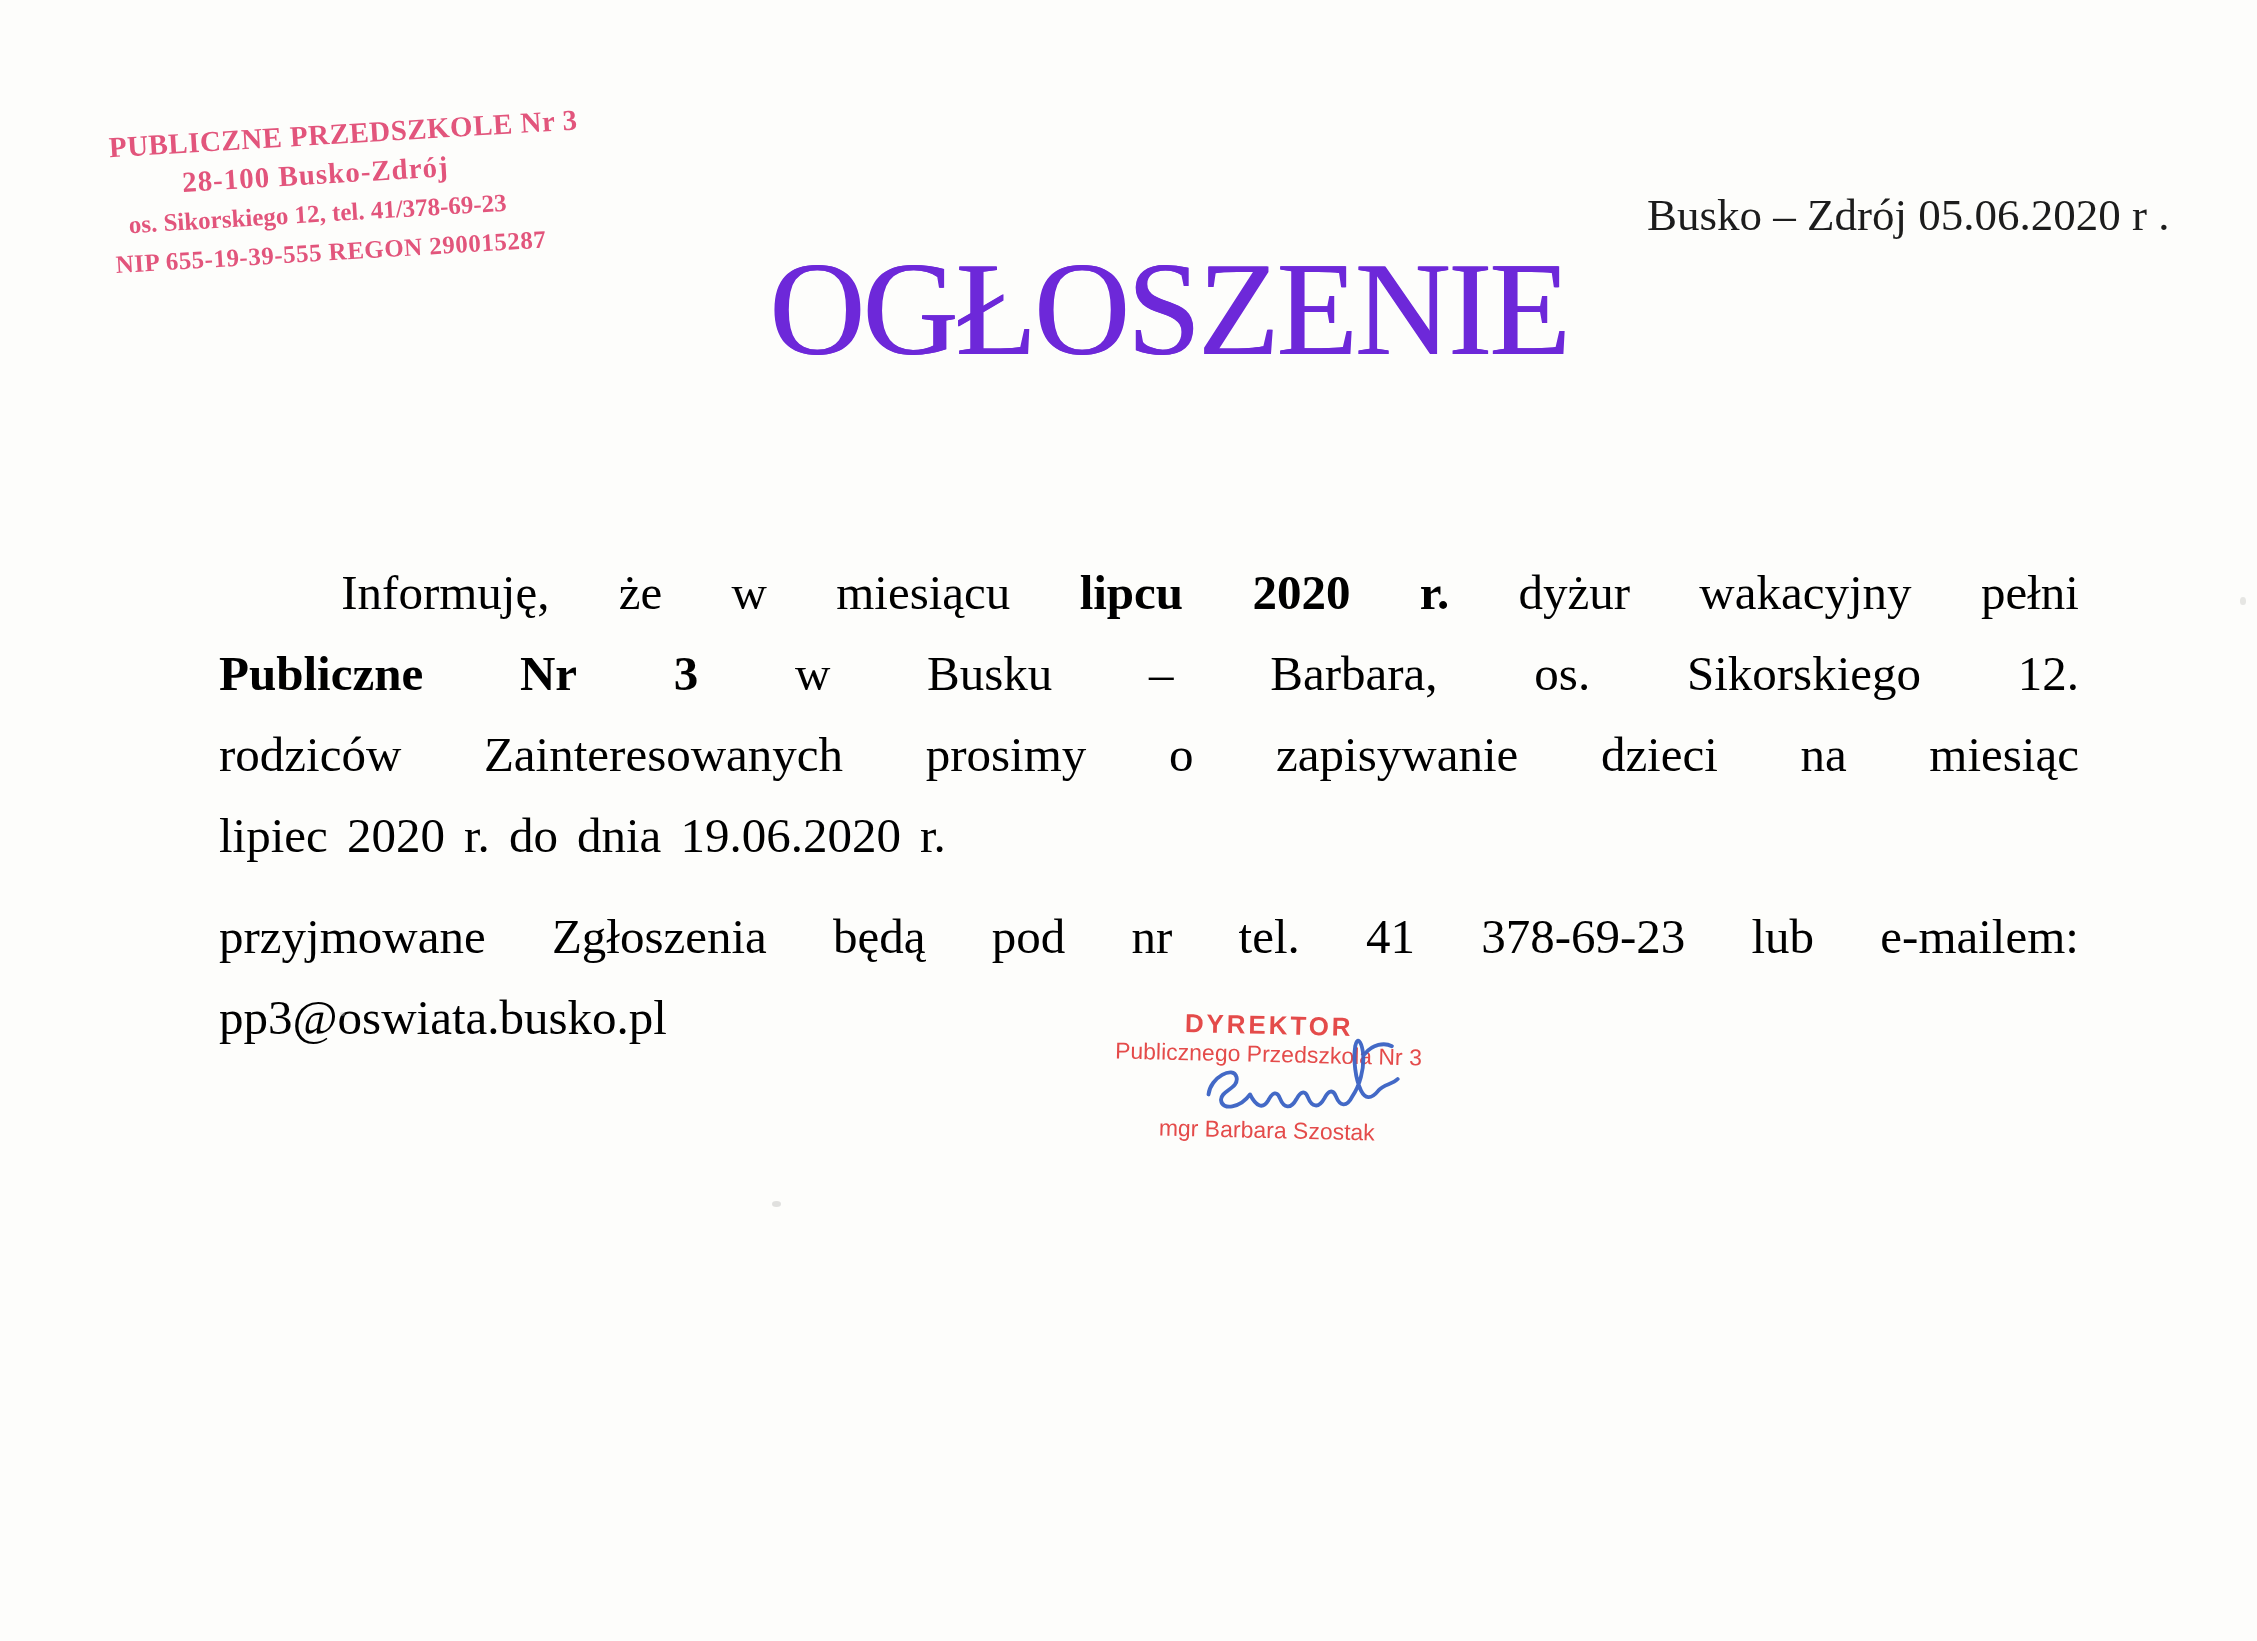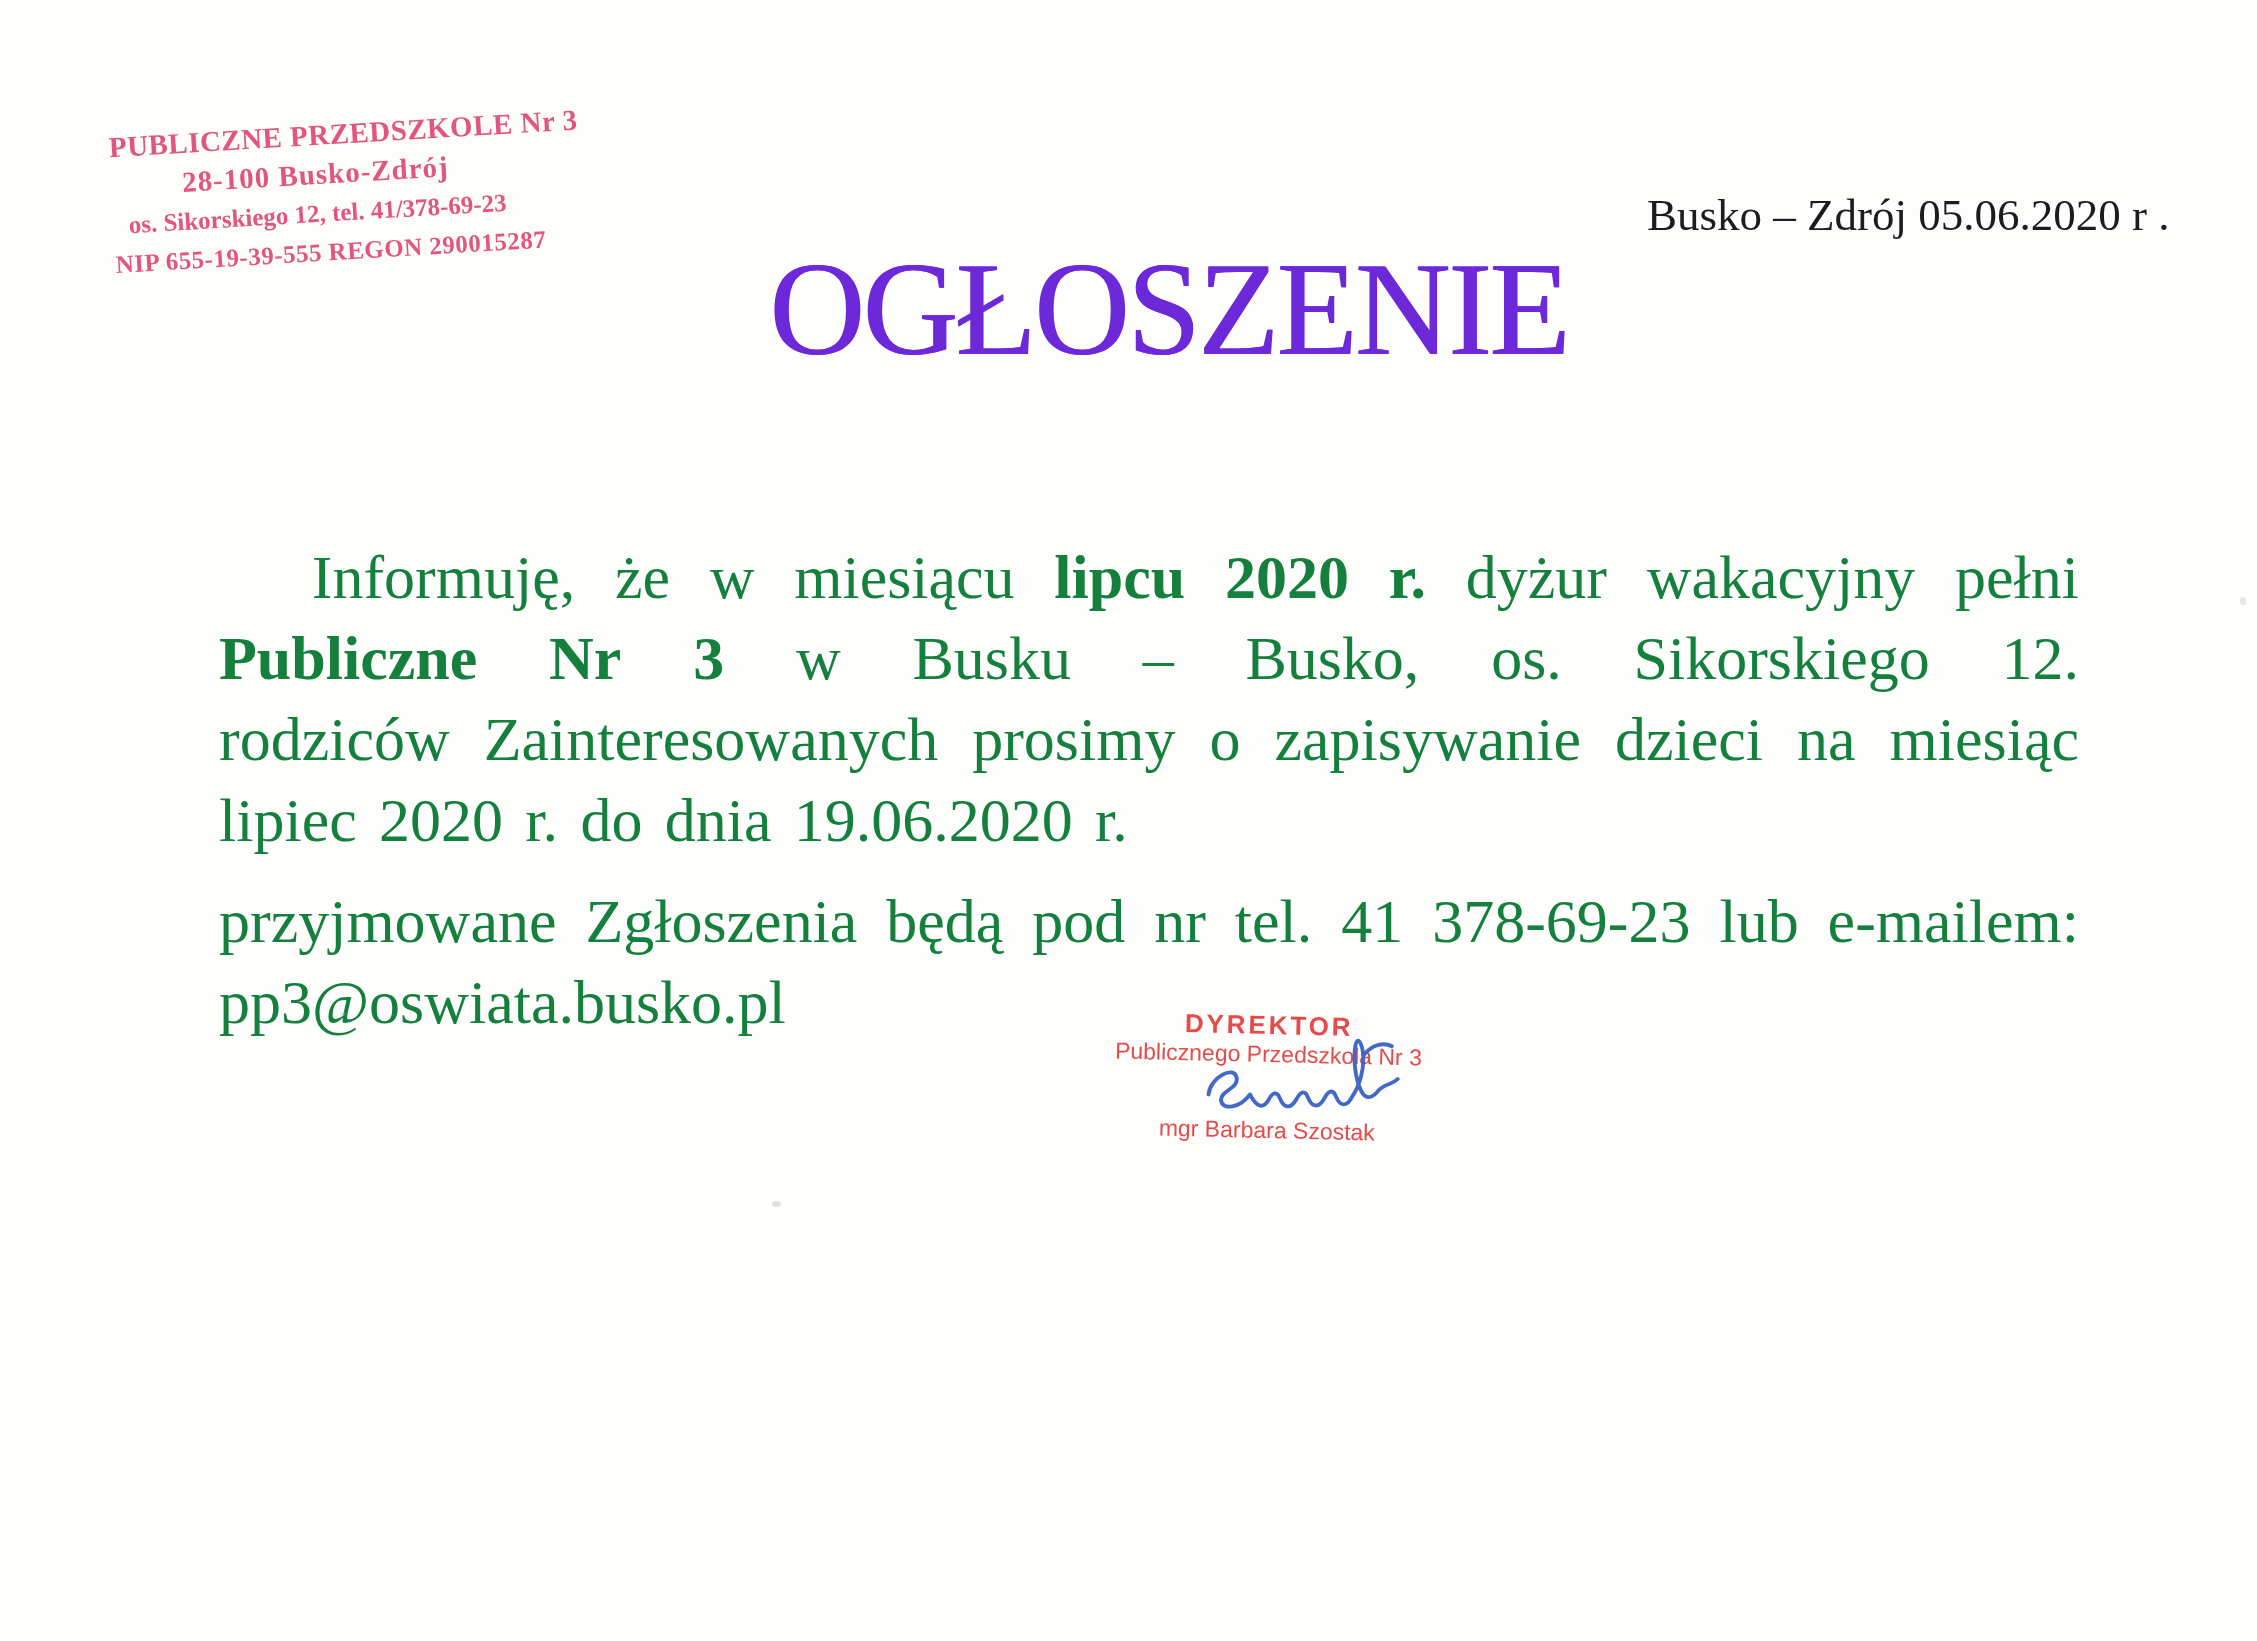--- a/index.html
+++ b/index.html
@@ -22,22 +22,22 @@
   
   .dateline{position:absolute;left:1647px;top:189px;font-size:45px;white-space:nowrap;color:#1c1c1c;}
   
   .title{
     position:absolute;left:769px;top:243px;
     font-size:133px;line-height:1.0;letter-spacing:-2.9px;white-space:nowrap;
     color:#6d28d9;text-shadow:0.8px 0 0 currentColor;
   }
   
   .body-text{
-    position:absolute;left:219px;top:537px;width:1860px;
-    font-size:62px;line-height:81px;color:#15803d;
+    position:absolute;left:219px;top:552px;width:1860px;
+    font-size:49px;line-height:81px;color:#000000;
   }
   .paragraph + .paragraph{margin-top:20px;}
   .line{white-space:nowrap;}
   .line.justify{display:flex;justify-content:space-between;}
   .line:not(.justify){word-spacing:6.8px;}
   .line .b{font-weight:bold;text-align:center;}
   .line .indent{display:inline-block;}
   
   .dir-stamp{
     position:absolute;left:1106px;top:1010px;width:324px;
@@ -88,21 +88,21 @@
           <span>wakacyjny</span>
           <span>pełni</span>
         </div>
         <div class="line justify">
           <span class="b">Publiczne</span>
           <span class="b">Nr</span>
           <span class="b">3</span>
           <span>w</span>
           <span>Busku</span>
           <span>–</span>
-          <span>Busko,</span>
+          <span>Barbara,</span>
           <span>os.</span>
           <span>Sikorskiego</span>
           <span>12.</span>
         </div>
         <div class="line justify">
           <span>rodziców</span>
           <span>Zainteresowanych</span>
           <span>prosimy</span>
           <span>o</span>
           <span>zapisywanie</span>

